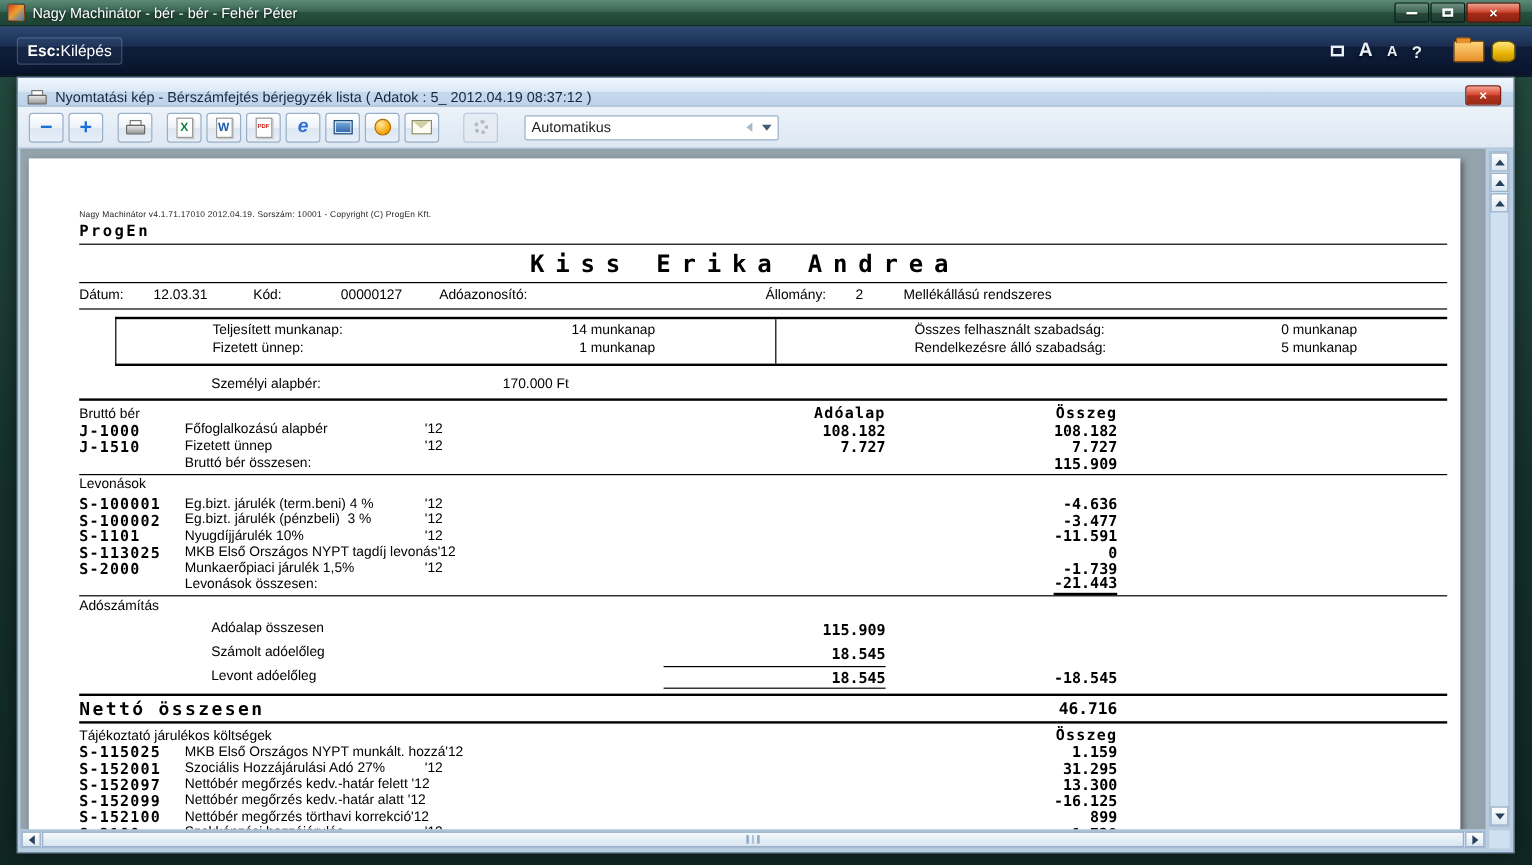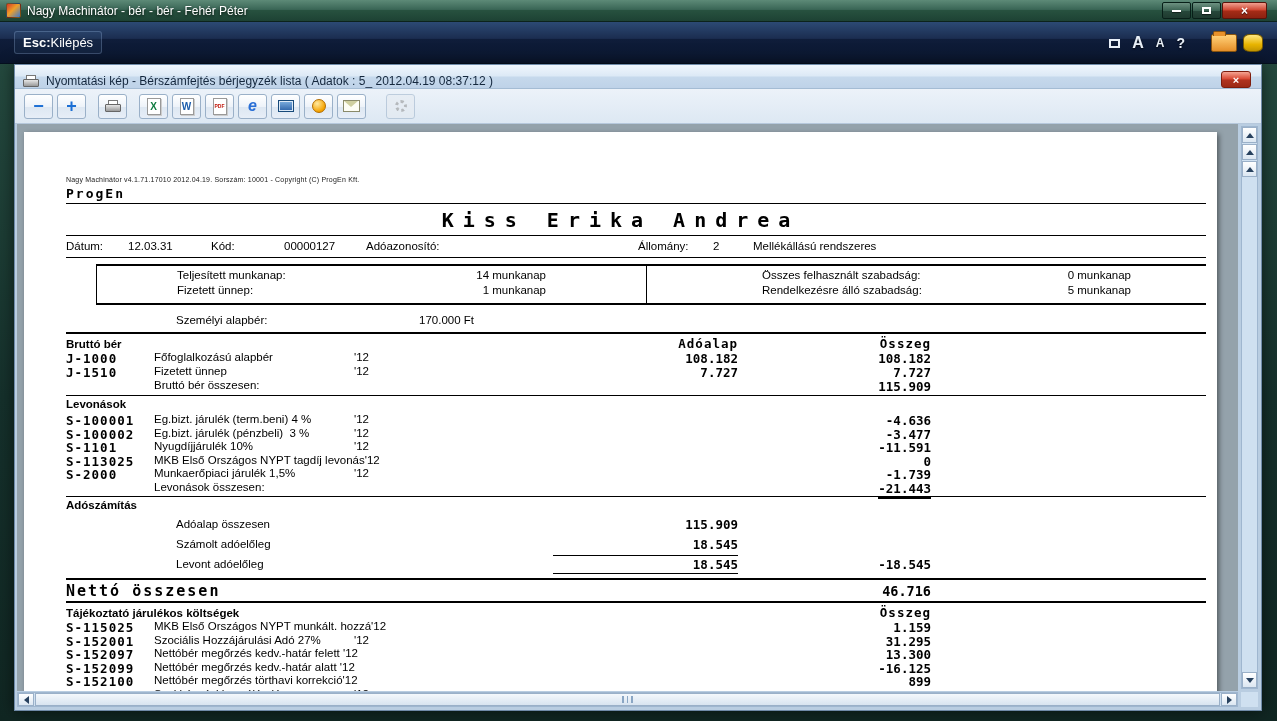--- a/index.html
+++ b/index.html
@@ -128,24 +128,24 @@
   .wd-right { flex:1; padding:3px 75px 4px 115px; }
   .wd-row { display:flex; height:15px; font-size:11.5px; align-items:baseline; }
   .wd-lbl { flex:1; }
   .wd-val { text-align:right; }
 
   .alap-row { margin:9px 0 0 152px; height:16px; font-size:11.5px; }
   .alap-lbl { display:inline-block; width:243px; }
 
   .table { margin-left:42px; width:865px; }
   .sec-row { display:flex; align-items:baseline; height:17px; padding-top:2px; }
-  .sec-title { flex:1; font-weight:bold; font-size:11.5px; }
+  .sec-title { flex:1; font-weight:normal; font-size:11.5px; }
   .colhead { font-family:"DejaVu Sans Mono","Liberation Mono",monospace; font-weight:bold;
     font-size:13.5px; letter-spacing:1px; text-align:right; }
-  .trow { display:flex; align-items:flex-start; height:14px; }
+  .trow { display:flex; align-items:center; height:14px; }
   .compact .trow { height:13.5px; }
   .c-code { width:88px; font-family:"DejaVu Sans Mono","Liberation Mono",monospace;
     font-weight:bold; font-size:12.5px; letter-spacing:1px; }
   .c-lbl { flex:1; font-size:11.5px; display:flex; align-items:baseline; }
   .c-lbl .lt { min-width:200px; white-space:pre; }
   .yr { font-size:11.5px; }
   .c-ado { width:150px; text-align:right; font-family:"DejaVu Sans Mono","Liberation Mono",monospace;
     font-weight:bold; font-size:12.5px; }
   .c-ossz { width:193px; text-align:right; font-family:"DejaVu Sans Mono","Liberation Mono",monospace;
     font-weight:bold; font-size:12.5px; }
@@ -264,20 +264,25 @@
         <span class="icon-clock"></span>
       </span>
     <span class="tbtn">
         <span class="icon-mail"></span>
       </span>
     <span class="tb-gap"></span>
       <span class="tb-gap"></span>
     <span class="tbtn disabled">
         <span class="icon-gear"></span>
       </span>
+    <div class="zoom-select">
+      <span class="zoom-text">Automatikus</span>
+      <span class="tri-left"></span>
+      <span class="tri-down"></span>
+    </div>
   </div>
 
   <div class="viewport">
     <div class="page">
 
       <div class="ver-line">Nagy Machinátor v4.1.71.17010 2012.04.19. Sorszám: 10001 - Copyright (C) ProgEn Kft.</div>
       <div class="logo">ProgEn</div>
       <div class="rule"></div>
 
       <div class="emp-name">Kiss Erika Andrea</div>

